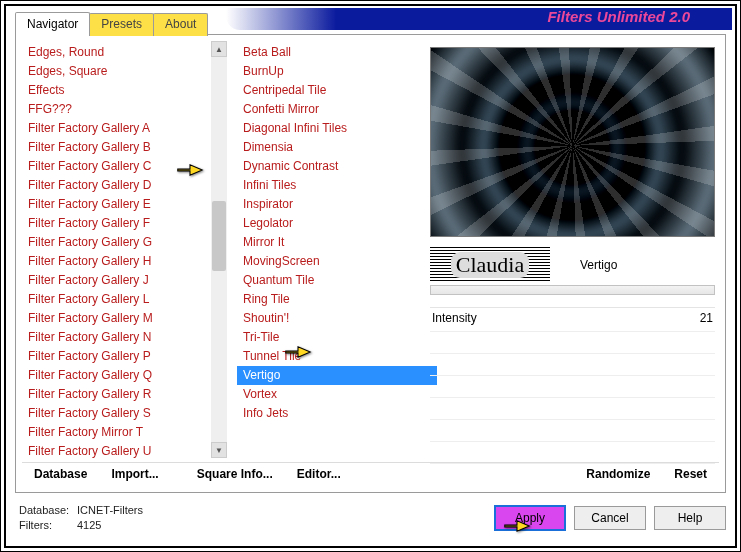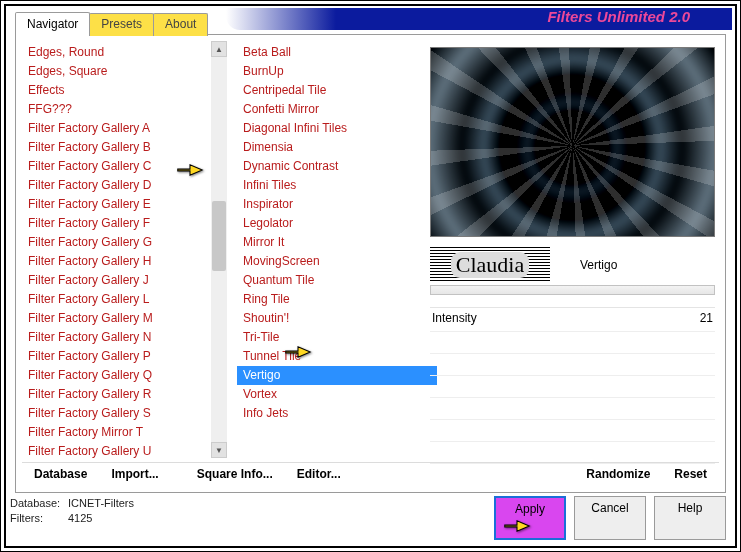--- a/index.html
+++ b/index.html
@@ -28,21 +28,21 @@
 .logo { width: 120px; height: 36px; background: repeating-linear-gradient(#000 0 1px, #fff 1px 3px); position: relative; display: flex; align-items: center; justify-content: center; }
 .logo span { font-family: "Brush Script MT", cursive; font-size: 22px; color: #000; background: #ddd; padding: 0 5px; border-radius: 9px; }
 .filter-name { flex: 1; font-size: 12px; padding-left: 30px; }
 .progress { position: absolute; top: 250px; right: 10px; width: 285px; height: 10px; border: 1px solid #c2c2c2; background: linear-gradient(#f3f3f3, #e6e6e6); }
 .params { position: absolute; top: 272px; right: 10px; width: 285px; bottom: 34px; border-top: 1px solid #e4e4e4; }
 .param-row { display: flex; justify-content: space-between; font-size: 12px; padding: 3px 2px 6px; border-bottom: 1px solid #eee; }
 .param-row.empty { height: 22px; }
 .toolbar { position: absolute; left: 6px; right: 6px; bottom: 4px; height: 26px; border-top: 1px solid #dcdcdc; display: flex; font-size: 12px; }
 .tool { padding: 4px 12px; font-weight: bold; cursor: default; }
 .toolbar .spacer { flex: 1; }
-.footer { position: absolute; left: 4px; right: 9px; bottom: 6px; height: 44px; display: flex; }
+.footer { position: absolute; left: 13px; right: 9px; bottom: 6px; height: 44px; display: flex; align-items: center; }
 .status { font-size: 11px; color: #222; line-height: 15px; }
 .status .k { display: inline-block; width: 58px; }
 .footer .spacer { flex: 1; }
 .btn { font-size: 12px; padding: 4px 0; width: 72px; text-align: center; background: #eee; border: 1px solid #9a9a9a; margin-left: 8px; cursor: default; }
 .btn.primary { border: 2px solid #1a6fd8; background: #d946ef; }
 .pointer { position: absolute; width: 28px; height: 22px; z-index: 10; pointer-events: none; }
 .pointer svg { width: 100%; height: 100%; filter: drop-shadow(1px 1px 1px rgba(0,0,0,.5)); }
 </style>
 </head>
 <body>

